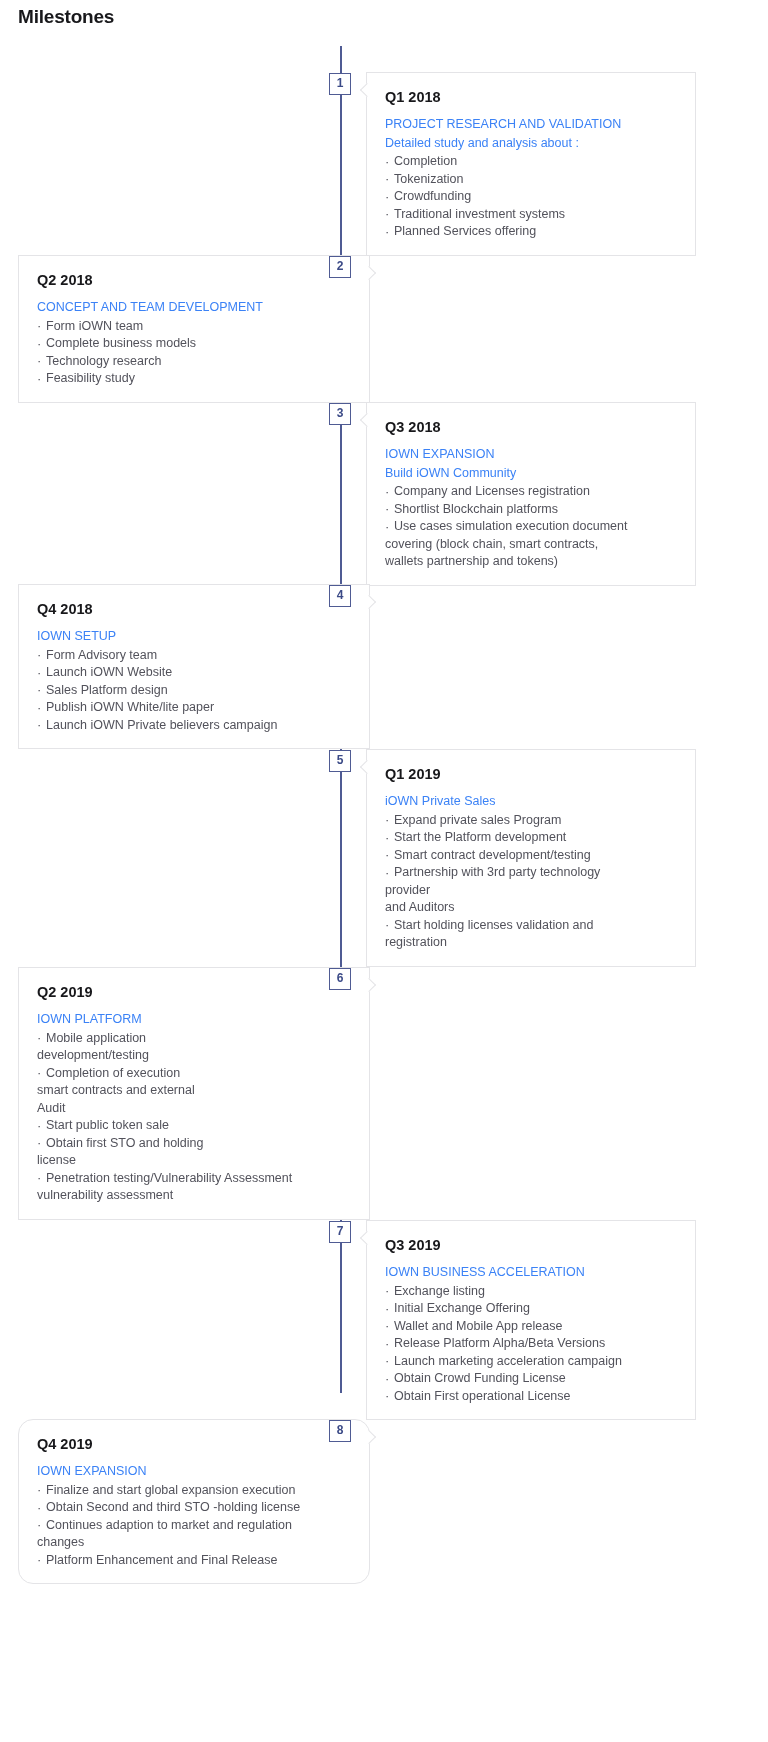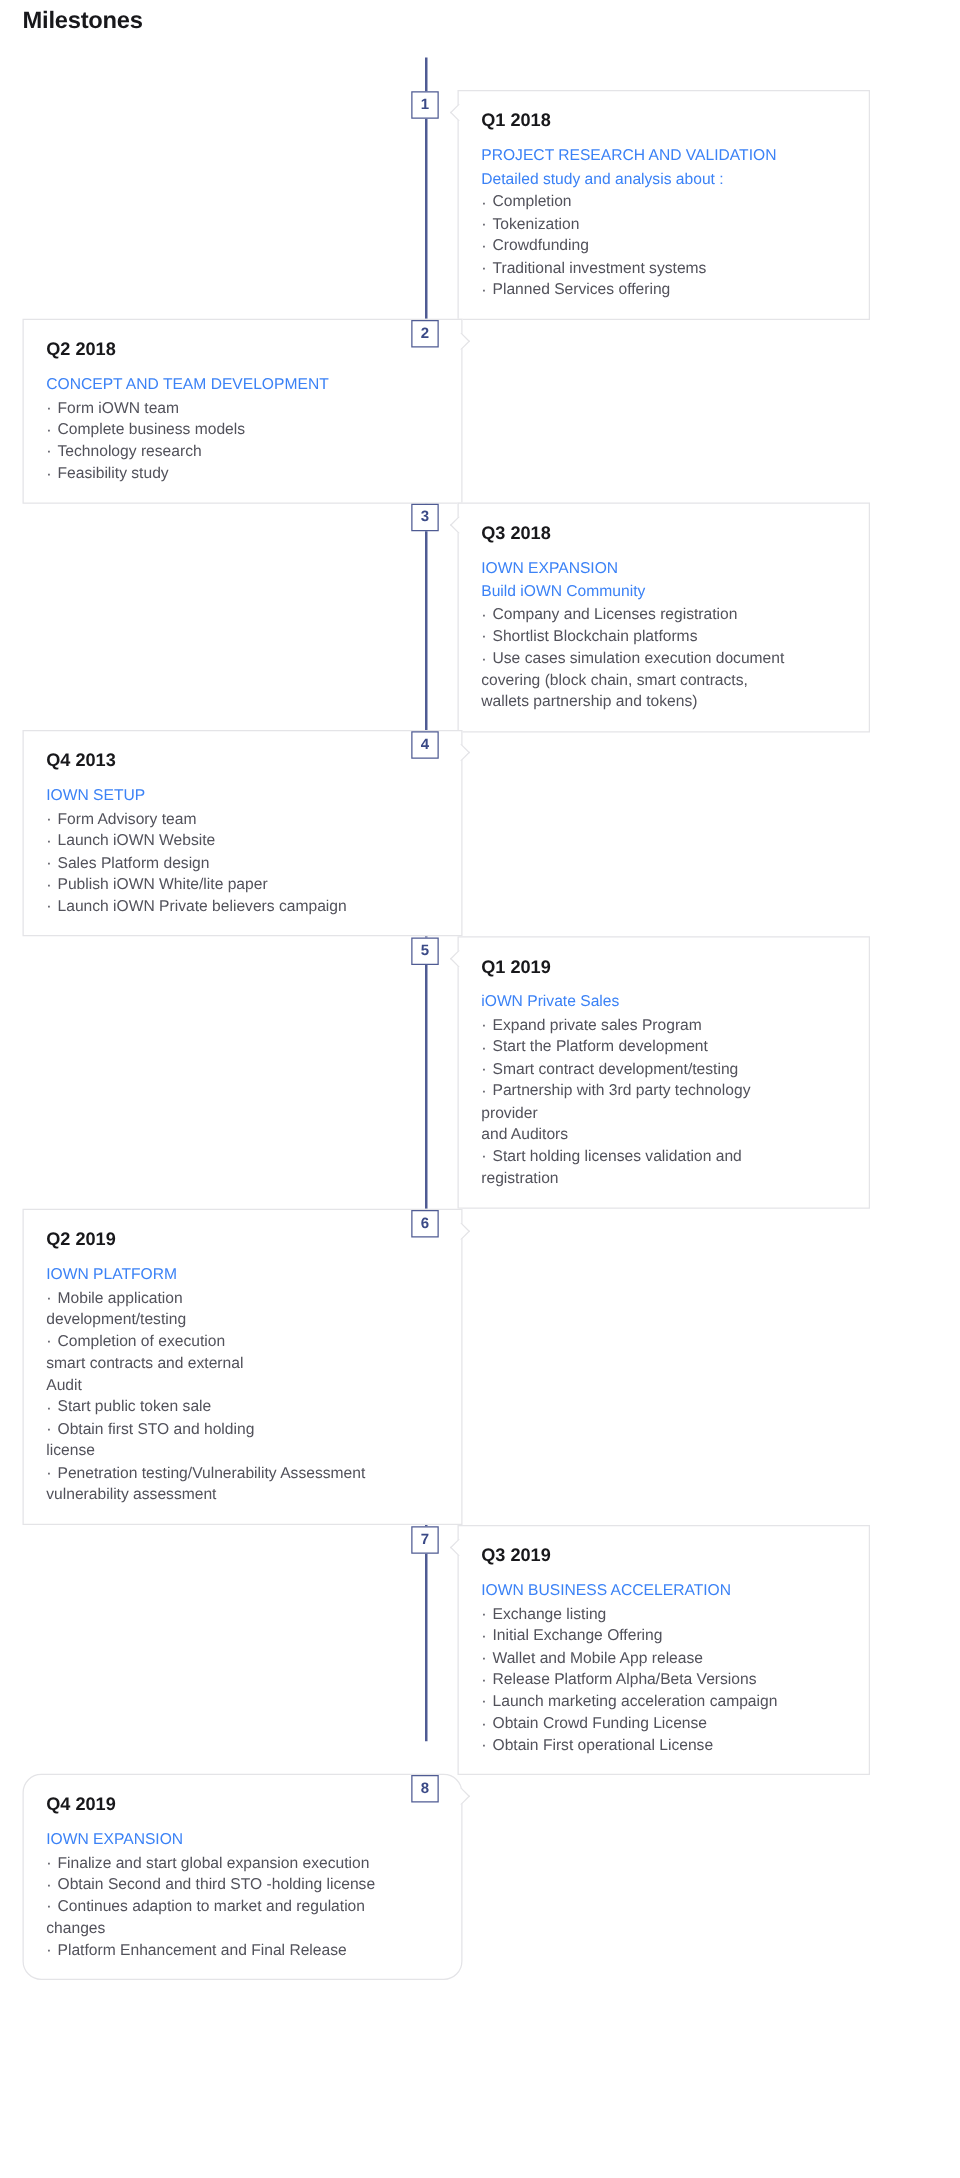--- a/index.html
+++ b/index.html
@@ -176,21 +176,21 @@
           <li>Company and Licenses registration</li>
           <li>Shortlist Blockchain platforms</li>
           <li>Use cases simulation execution document</li>
           <li class="cont">covering (block chain, smart contracts,</li>
           <li class="cont">wallets partnership and tokens)</li>
         </ul>
       </div>
       <div class="badge" style="top: 547px;">4</div>
       <div class="card left" style="top: 546px;">
         <span class="connector"></span>
-        <div class="card-title">Q4 2013</div>
+        <div class="card-title">Q4 2018</div>
         <div class="card-subtitle">IOWN SETUP</div>
         <ul class="bullets">
           <li>Form Advisory team</li>
           <li>Launch iOWN Website</li>
           <li>Sales Platform design</li>
           <li>Publish iOWN White/lite paper</li>
           <li>Launch iOWN Private believers campaign</li>
         </ul>
       </div>
       <div class="badge" style="top: 712px;">5</div>

